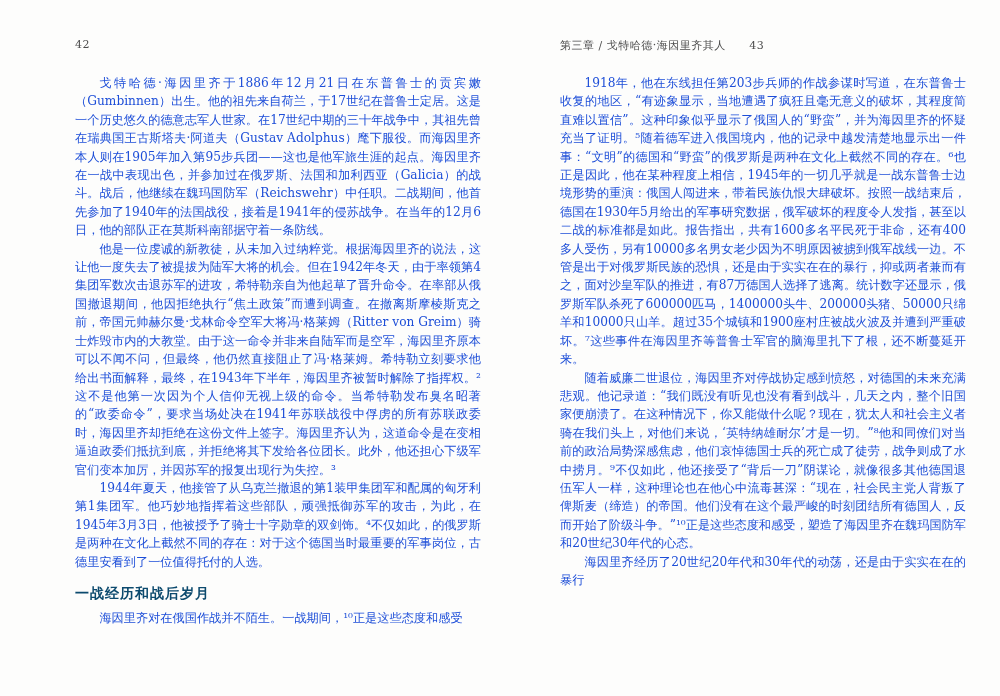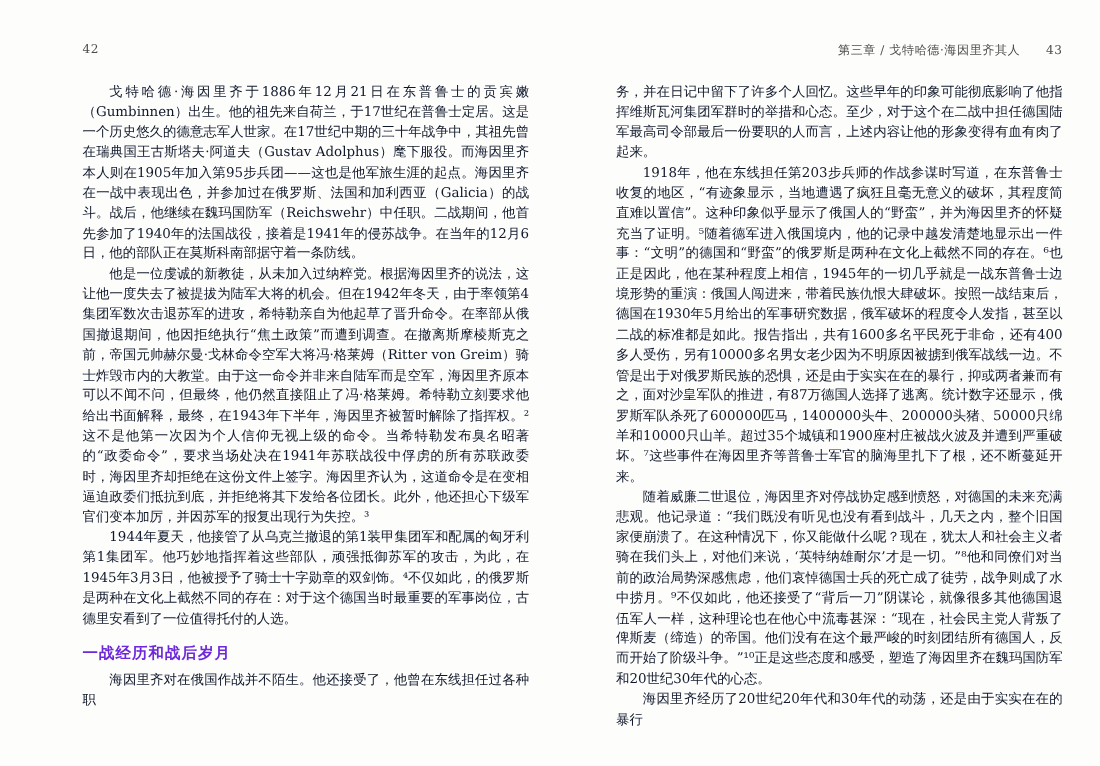--- a/index.html
+++ b/index.html
@@ -28,69 +28,67 @@
   .folio {
     font-size: 11px;
     letter-spacing: 0.5px;
     color: #4d4d4d;
     display: block;
     height: 14px;
   }
   .running-head {
     font-size: 11px;
     color: #4d4d4d;
-    text-align: right;
     height: 14px;
     white-space: nowrap;
   }
   .running-head .chapter { letter-spacing: 0.5px; }
   .running-head .pagenum { padding-left: 20px; letter-spacing: 0.5px; }
   .body-text {
     margin-top: 22px;
   }
   .body-text p {
     margin: 0;
     font-size: 12.2px;
     line-height: 18.4px;
     text-align: justify;
-    color: #0f172a;
+    color: #1d4ed8;
   }
   .body-text p.indent { text-indent: 2em; }
   .section-heading {
     margin: 14px 0 6px 0;
     font-size: 14px;
     font-weight: bold;
-    color: #6d28d9;
+    color: #0c4a6e;
     letter-spacing: 1px;
   }
 </style>
 </head>
 <body>
 
 <div class="spread">
 
   <div class="page page-left">
     <span class="folio">42</span>
     <div class="body-text">
         <p class="indent">戈特哈德·海因里齐于1886年12月21日在东普鲁士的贡宾嫩（Gumbinnen）出生。他的祖先来自荷兰，于17世纪在普鲁士定居。这是一个历史悠久的德意志军人世家。在17世纪中期的三十年战争中，其祖先曾在瑞典国王古斯塔夫·阿道夫（Gustav Adolphus）麾下服役。而海因里齐本人则在1905年加入第95步兵团——这也是他军旅生涯的起点。海因里齐在一战中表现出色，并参加过在俄罗斯、法国和加利西亚（Galicia）的战斗。战后，他继续在魏玛国防军（Reichswehr）中任职。二战期间，他首先参加了1940年的法国战役，接着是1941年的侵苏战争。在当年的12月6日，他的部队正在莫斯科南部据守着一条防线。</p>
         <p class="indent">他是一位虔诚的新教徒，从未加入过纳粹党。根据海因里齐的说法，这让他一度失去了被提拔为陆军大将的机会。但在1942年冬天，由于率领第4集团军数次击退苏军的进攻，希特勒亲自为他起草了晋升命令。在率部从俄国撤退期间，他因拒绝执行“焦土政策”而遭到调查。在撤离斯摩棱斯克之前，帝国元帅赫尔曼·戈林命令空军大将冯·格莱姆（Ritter von Greim）骑士炸毁市内的大教堂。由于这一命令并非来自陆军而是空军，海因里齐原本可以不闻不问，但最终，他仍然直接阻止了冯·格莱姆。希特勒立刻要求他给出书面解释，最终，在1943年下半年，海因里齐被暂时解除了指挥权。²这不是他第一次因为个人信仰无视上级的命令。当希特勒发布臭名昭著的“政委命令”，要求当场处决在1941年苏联战役中俘虏的所有苏联政委时，海因里齐却拒绝在这份文件上签字。海因里齐认为，这道命令是在变相逼迫政委们抵抗到底，并拒绝将其下发给各位团长。此外，他还担心下级军官们变本加厉，并因苏军的报复出现行为失控。³</p>
         <p class="indent">1944年夏天，他接管了从乌克兰撤退的第1装甲集团军和配属的匈牙利第1集团军。他巧妙地指挥着这些部队，顽强抵御苏军的攻击，为此，在1945年3月3日，他被授予了骑士十字勋章的双剑饰。⁴不仅如此，的俄罗斯是两种在文化上截然不同的存在：对于这个德国当时最重要的军事岗位，古德里安看到了一位值得托付的人选。</p>
       </div>
     <h2 class="section-heading">一战经历和战后岁月</h2>
     <div class="body-text" style="margin-top:0;">
-        <p class="indent">海因里齐对在俄国作战并不陌生。他还接受了，他曾在东线担任过各种职</p>
+        <p class="indent">海因里齐对在俄国作战并不陌生。一战期间，¹⁰正是这些态度和感受</p>
       </div>
   </div>
 
   <div class="page page-right">
     <div class="running-head">
       <span class="chapter">第三章 / 戈特哈德·海因里齐其人</span>
       <span class="pagenum">43</span>
     </div>
     <div class="body-text">
-        <p class="">务，并在日记中留下了许多个人回忆。这些早年的印象可能彻底影响了他指挥维斯瓦河集团军群时的举措和心态。至少，对于这个在二战中担任德国陆军最高司令部最后一份要职的人而言，上述内容让他的形象变得有血有肉了起来。</p>
         <p class="indent">1918年，他在东线担任第203步兵师的作战参谋时写道，在东普鲁士收复的地区，“有迹象显示，当地遭遇了疯狂且毫无意义的破坏，其程度简直难以置信”。这种印象似乎显示了俄国人的“野蛮”，并为海因里齐的怀疑充当了证明。⁵随着德军进入俄国境内，他的记录中越发清楚地显示出一件事：“文明”的德国和“野蛮”的俄罗斯是两种在文化上截然不同的存在。⁶也正是因此，他在某种程度上相信，1945年的一切几乎就是一战东普鲁士边境形势的重演：俄国人闯进来，带着民族仇恨大肆破坏。按照一战结束后，德国在1930年5月给出的军事研究数据，俄军破坏的程度令人发指，甚至以二战的标准都是如此。报告指出，共有1600多名平民死于非命，还有400多人受伤，另有10000多名男女老少因为不明原因被掳到俄军战线一边。不管是出于对俄罗斯民族的恐惧，还是由于实实在在的暴行，抑或两者兼而有之，面对沙皇军队的推进，有87万德国人选择了逃离。统计数字还显示，俄罗斯军队杀死了600000匹马，1400000头牛、200000头猪、50000只绵羊和10000只山羊。超过35个城镇和1900座村庄被战火波及并遭到严重破坏。⁷这些事件在海因里齐等普鲁士军官的脑海里扎下了根，还不断蔓延开来。</p>
         <p class="indent">随着威廉二世退位，海因里齐对停战协定感到愤怒，对德国的未来充满悲观。他记录道：“我们既没有听见也没有看到战斗，几天之内，整个旧国家便崩溃了。在这种情况下，你又能做什么呢？现在，犹太人和社会主义者骑在我们头上，对他们来说，‘英特纳雄耐尔’才是一切。”⁸他和同僚们对当前的政治局势深感焦虑，他们哀悼德国士兵的死亡成了徒劳，战争则成了水中捞月。⁹不仅如此，他还接受了“背后一刀”阴谋论，就像很多其他德国退伍军人一样，这种理论也在他心中流毒甚深：“现在，社会民主党人背叛了俾斯麦（缔造）的帝国。他们没有在这个最严峻的时刻团结所有德国人，反而开始了阶级斗争。”¹⁰正是这些态度和感受，塑造了海因里齐在魏玛国防军和20世纪30年代的心态。</p>
         <p class="indent">海因里齐经历了20世纪20年代和30年代的动荡，还是由于实实在在的暴行</p>
       </div>
   </div>
 
 </div>
 
 </body></html>

